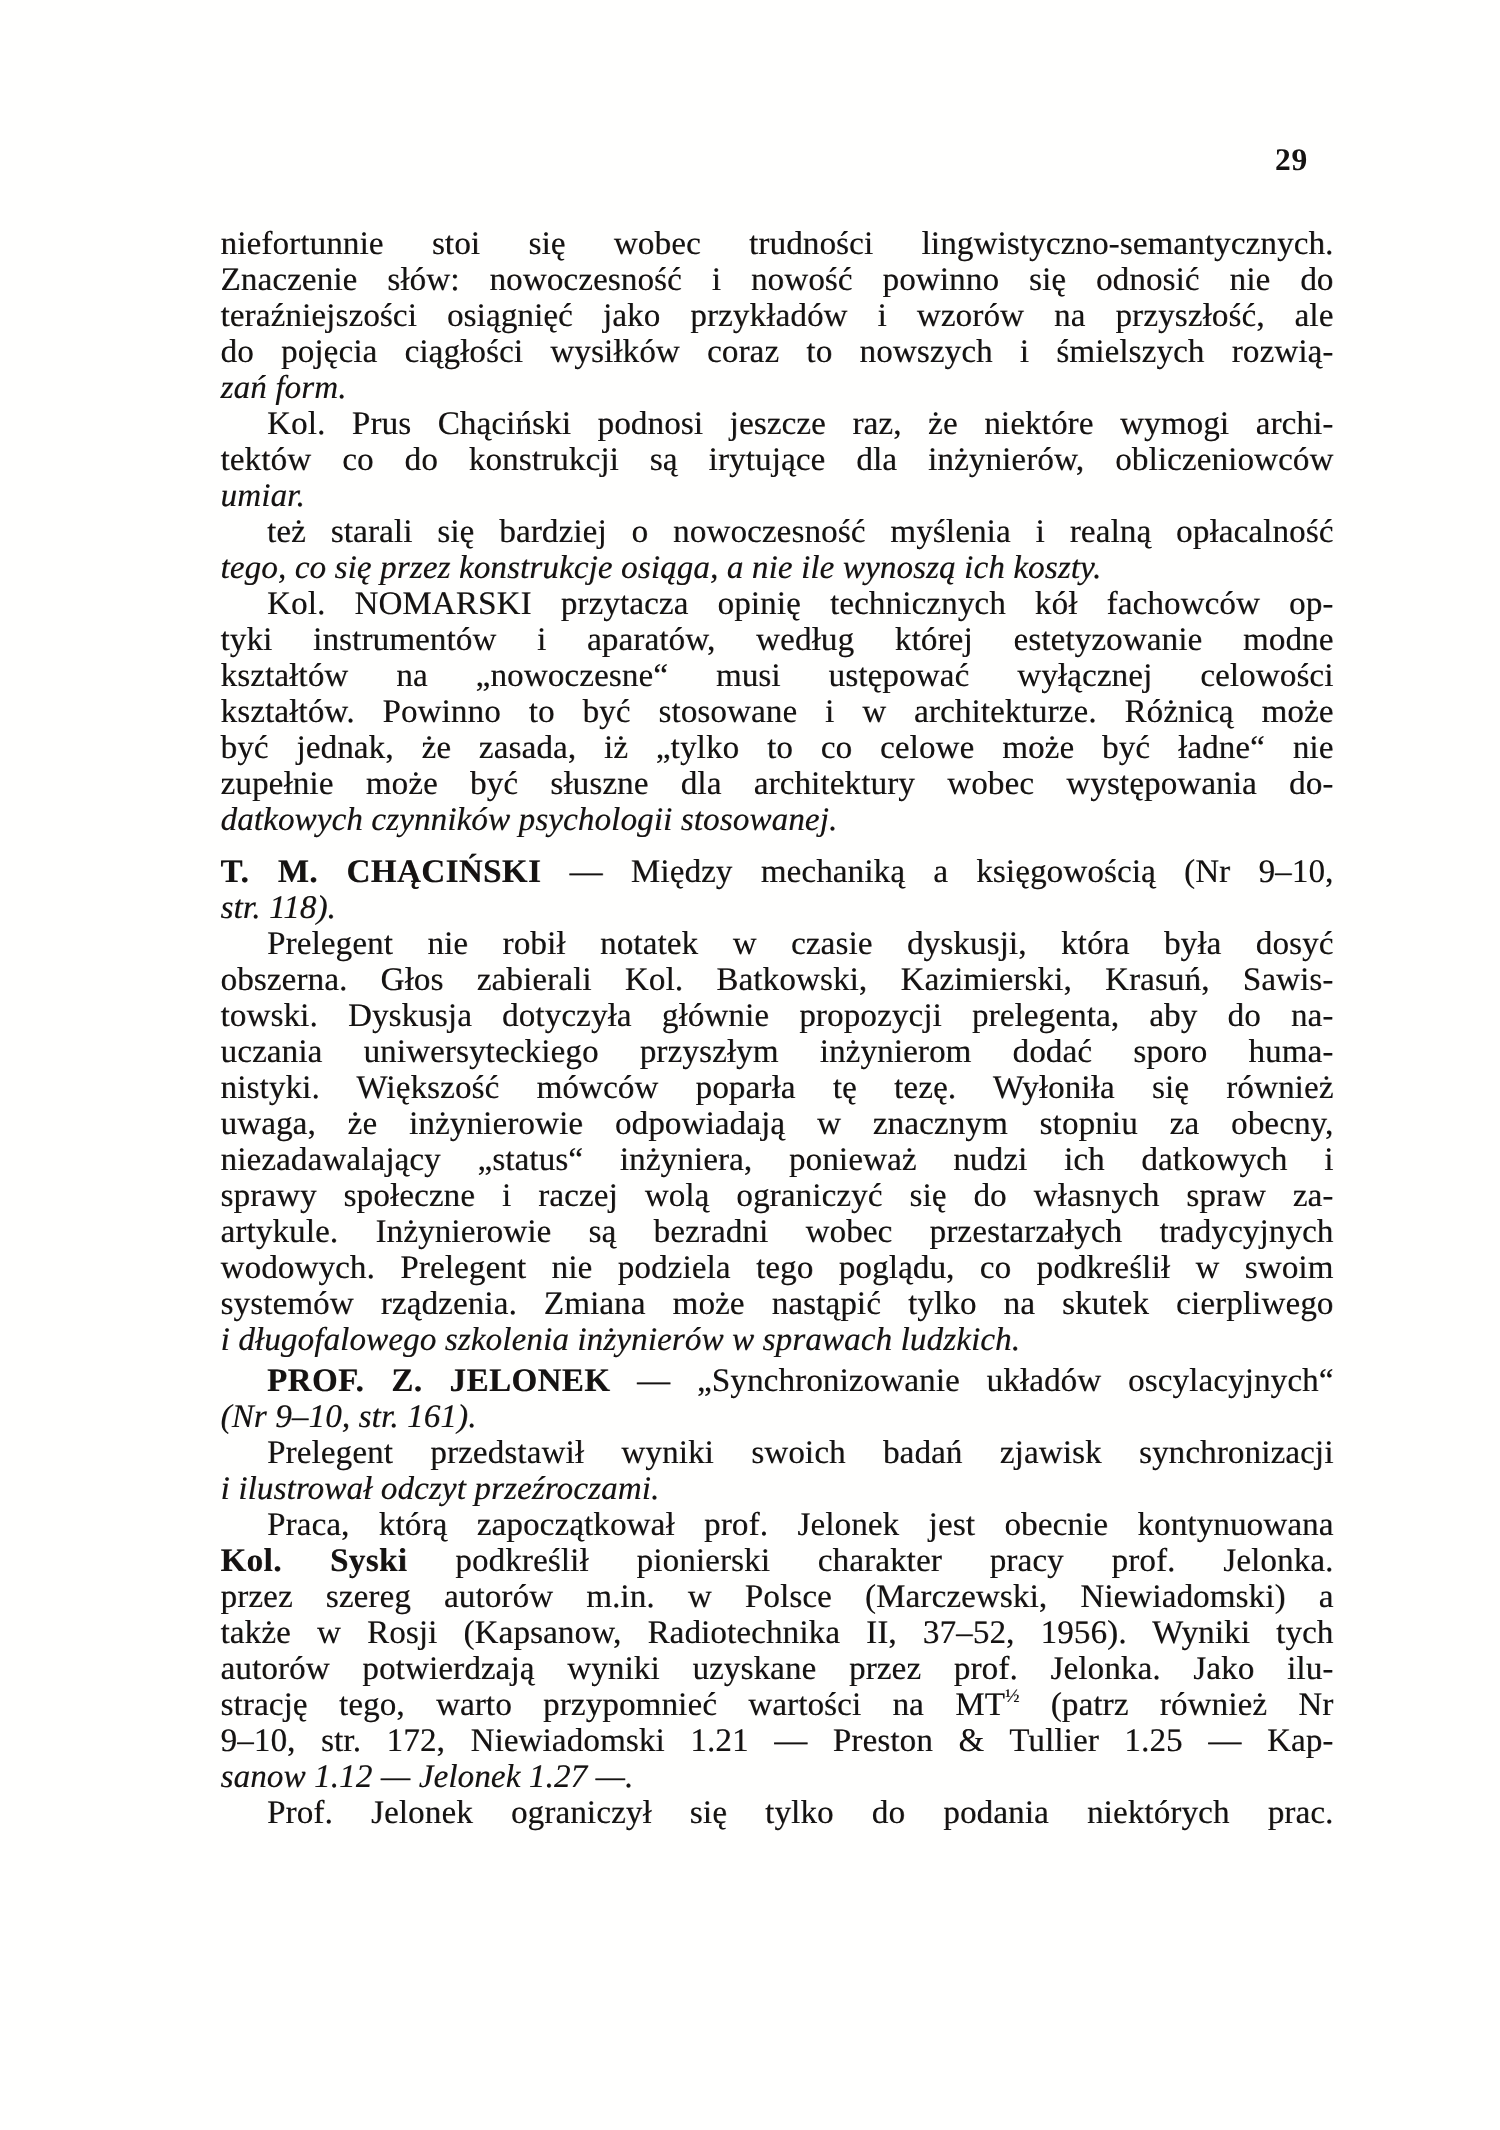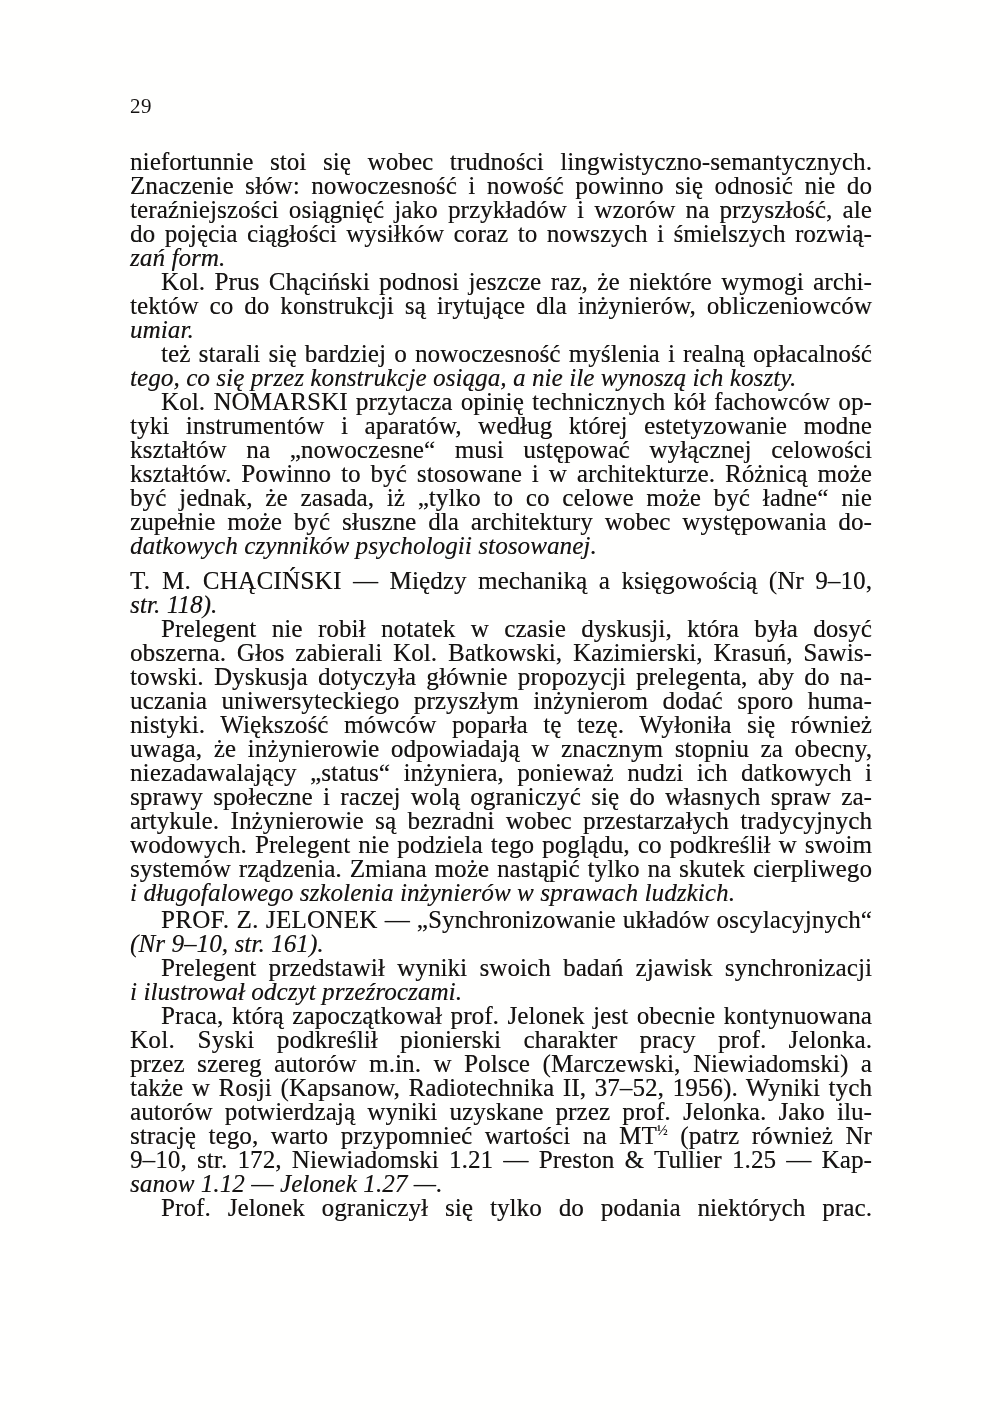--- a/index.html
+++ b/index.html
@@ -11,47 +11,48 @@
   .page{
     position:relative;
     width:1000px;height:1420px;
     background:#fffffe;
     color:#151312;
     overflow:hidden;
   }
   .page-number{
     position:absolute;
     top:94px;left:130px;width:742px;
-    font-weight:normal;
+    text-align:right;
+    font-weight:bold;
     font-size:21px;
     letter-spacing:0.5px;
   }
   .page-body{
     position:absolute;
-    top:150px;left:130px;width:742px;
-    font-size:25px;
+    top:150px;left:147px;width:742px;
+    font-size:22px;
     line-height:24px;
     text-shadow:0.3px 0 0 rgba(21,19,18,0.55);
     letter-spacing:0.1px;
   }
   .block{margin:0;}
   .block.heading{margin-top:11px;}
   .block.heading.indent-block{margin-top:3px;}
   .line{
     text-align:justify;
     text-align-last:justify;
   }
   .line.last{
     text-align-last:left;
     font-style:italic;
   }
   .indent-block .line:first-child{
     text-indent:31px;
   }
-  .b{font-weight:normal;letter-spacing:0.3px;}
+  .b{font-weight:bold;letter-spacing:0.3px;}
   .sup{
     vertical-align:super;
     font-size:0.58em;
     line-height:0;
   }
 </style>
 </head>
 <body>
 
 <div class="page">

